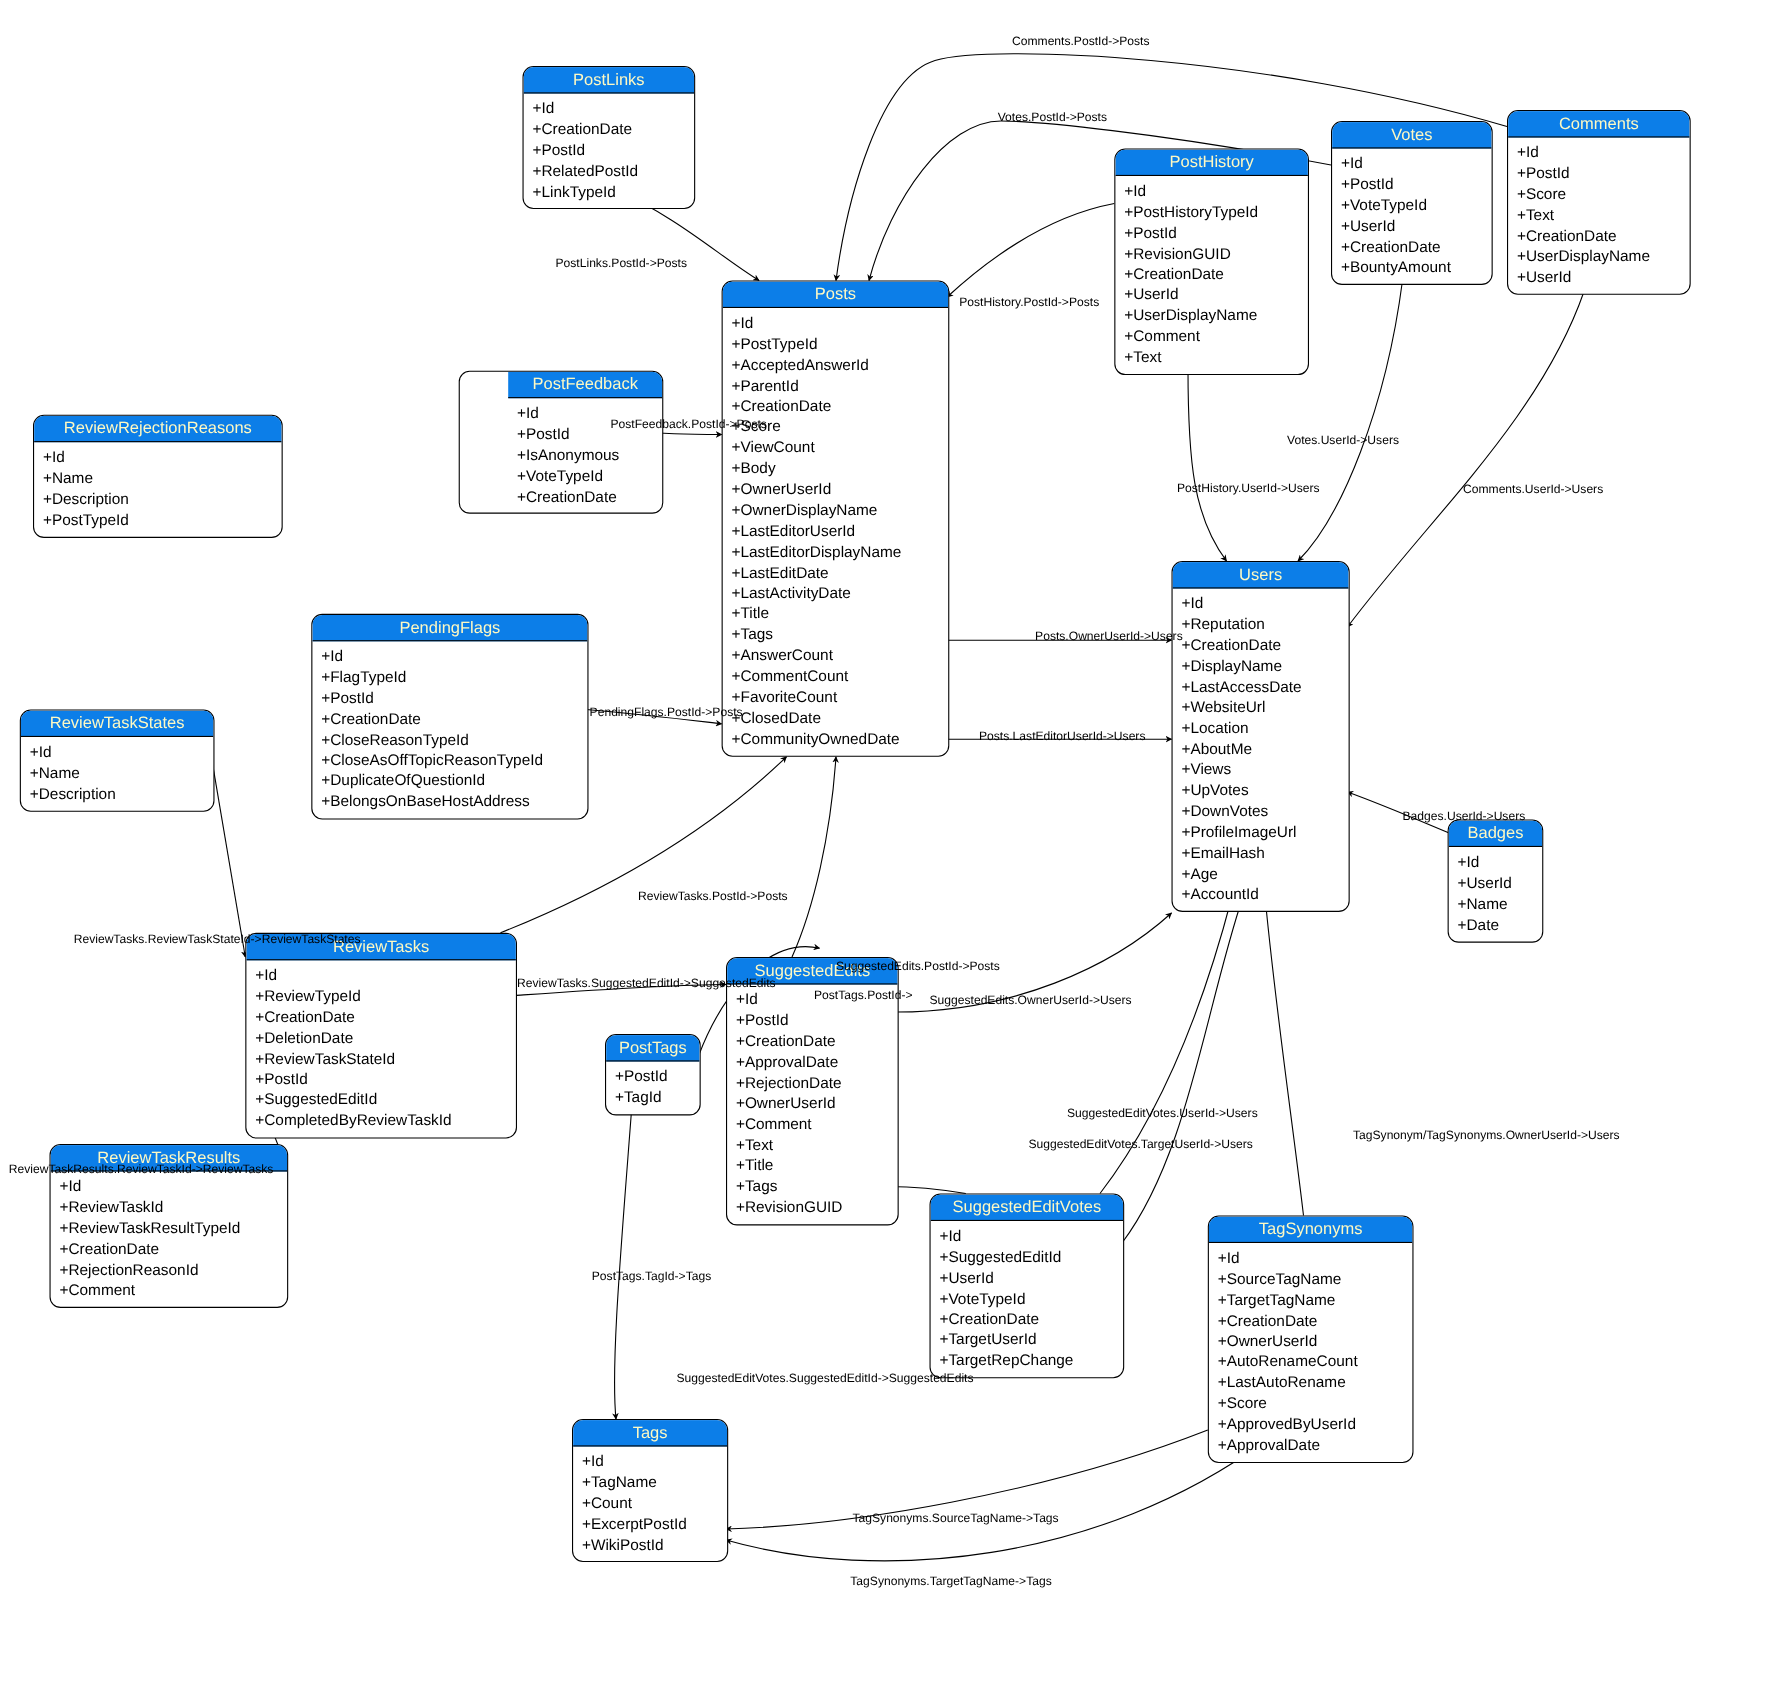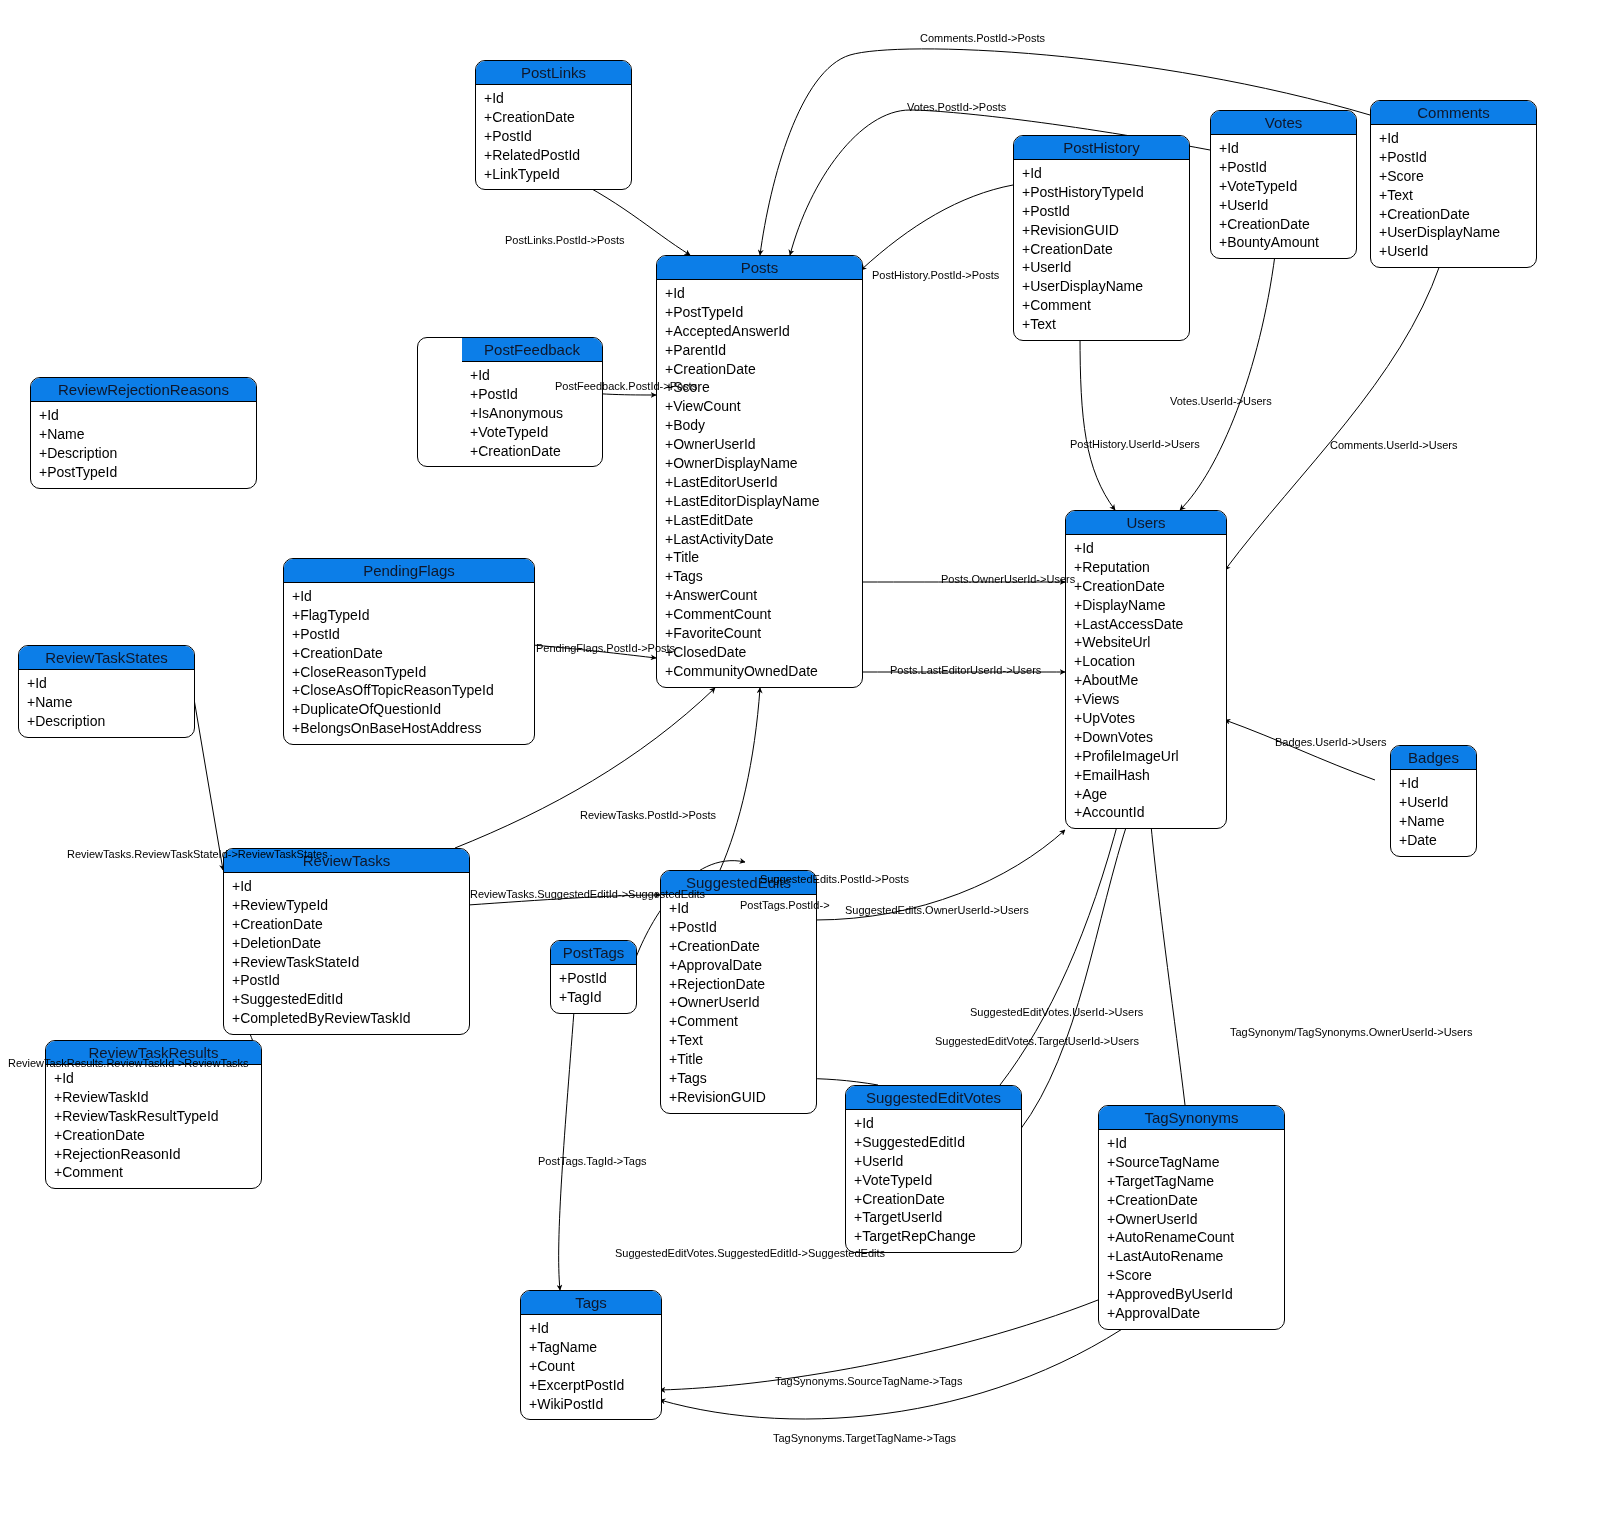--- a/index.html
+++ b/index.html
@@ -1,18 +1,18 @@
 <!DOCTYPE html>
 <html><head>
 <meta charset="utf-8">
 <style>
   html,body{margin:0;padding:0;background:#fff;font-family:Helvetica,Arial,sans-serif;font-size:13px;color:#000;}
   #canvas{position:relative;width:1615px;height:1539px;}
   .entity{position:absolute;border:1.5px solid #000;border-radius:10px;background:#fff;overflow:hidden;}
-  .entity .title{background:#0c7ee8;color:#0f172a;text-align:center;font-weight:400;padding:3px 8px;border-bottom:1.5px solid #000;font-size:15px;}
+  .entity .title{background:#0c7ee8;color:#fef9c3;text-align:center;font-weight:400;padding:3px 8px;border-bottom:1.5px solid #000;font-size:15px;}
   .entity .attrs{padding:4px 8px 6px 8px;}
   .entity .attr{white-space:nowrap;line-height:1.35;font-size:14px;}
   svg.edges{position:absolute;top:0;left:0;width:1615px;height:1539px;pointer-events:none;}
   .edge-lbl{position:absolute;font-size:11px;color:#000;white-space:nowrap;background:transparent;}
 </style>
 </head>
 <body>
 
 <div id="canvas">
   <svg class="edges">
@@ -177,21 +177,21 @@
           <div class="attr">+AboutMe</div>
           <div class="attr">+Views</div>
           <div class="attr">+UpVotes</div>
           <div class="attr">+DownVotes</div>
           <div class="attr">+ProfileImageUrl</div>
           <div class="attr">+EmailHash</div>
           <div class="attr">+Age</div>
           <div class="attr">+AccountId</div>
         </div>
       </div>
-      <div class="entity" style="left: 1390px; top: 745px; width: 85px;">
+      <div class="entity" style="left: 1316px; top: 745px; width: 85px;">
         <div class="title">Badges</div>
         <div class="attrs">
           <div class="attr">+Id</div>
           <div class="attr">+UserId</div>
           <div class="attr">+Name</div>
           <div class="attr">+Date</div>
         </div>
       </div>
       <div class="entity" style="left: 223px; top: 848px; width: 245px;">
         <div class="title">ReviewTasks</div>

